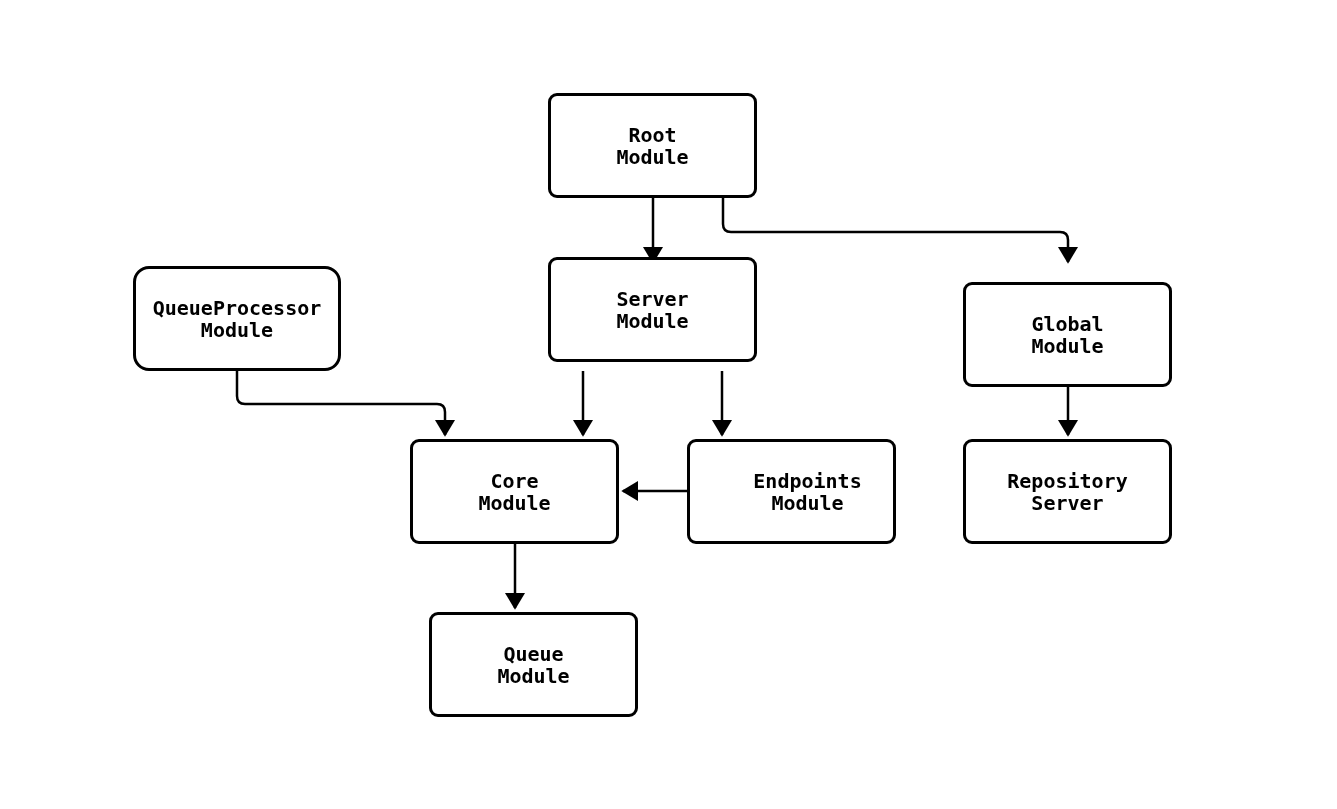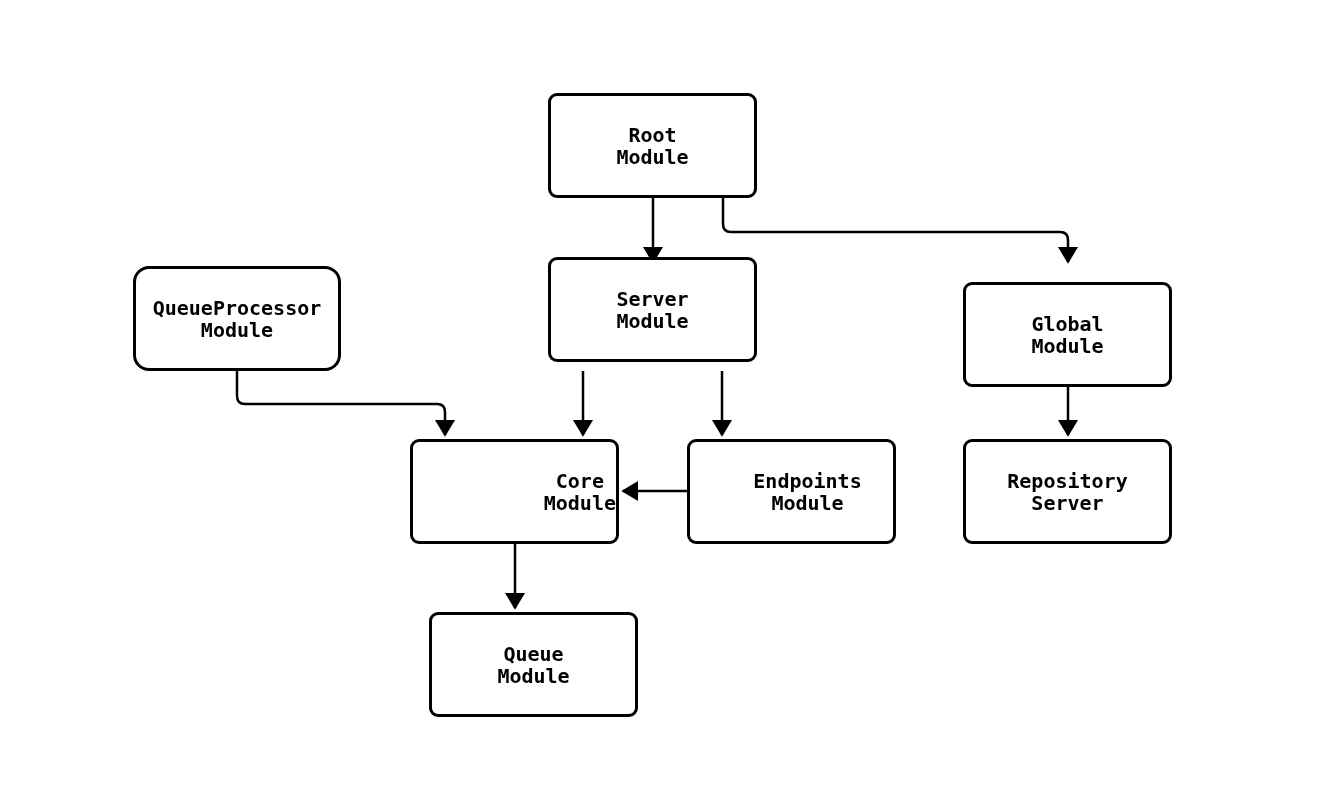--- a/index.html
+++ b/index.html
@@ -41,21 +41,21 @@
     line-height: 22px;
     color: #000000;
     text-align: center;
     white-space: pre-line;
   }
   
   .node-root          { left: 548px; top:  93px; }
   .node-queueprocessor{ left: 133px; top: 266px; width: 208px; border-radius: 16px; }
   .node-server        { left: 548px; top: 257px; }
   .node-global        { left: 963px; top: 266px; margin-top: 16px; }
-  .node-core          { left: 410px; top: 439px; justify-content: flex-end; }
+  .node-core          { left: 410px; top: 439px; }
   .node-endpoints     { left: 687px; top: 439px; padding-left: 32px; }
   .node-repository    { left: 963px; top: 439px; }
   .node-queue         { left: 429px; top: 612px; }
   .edge {
     fill: none;
     stroke: #000000;
     stroke-width: 2.5px;
   }
 </style>
 </head>

